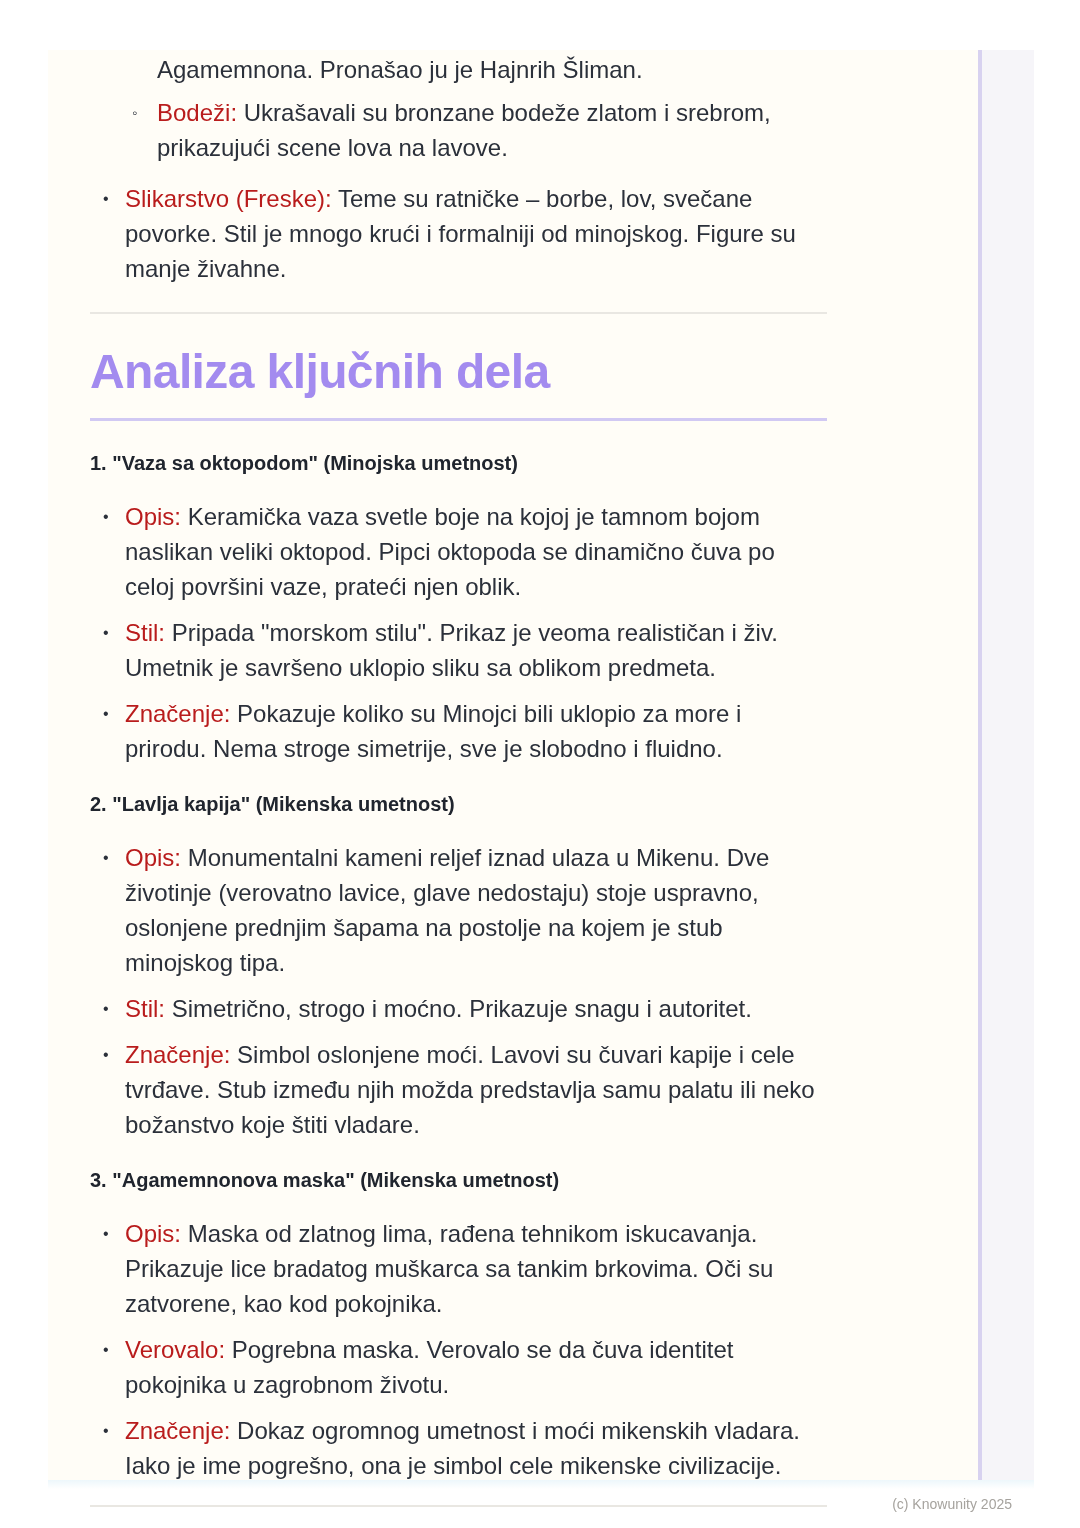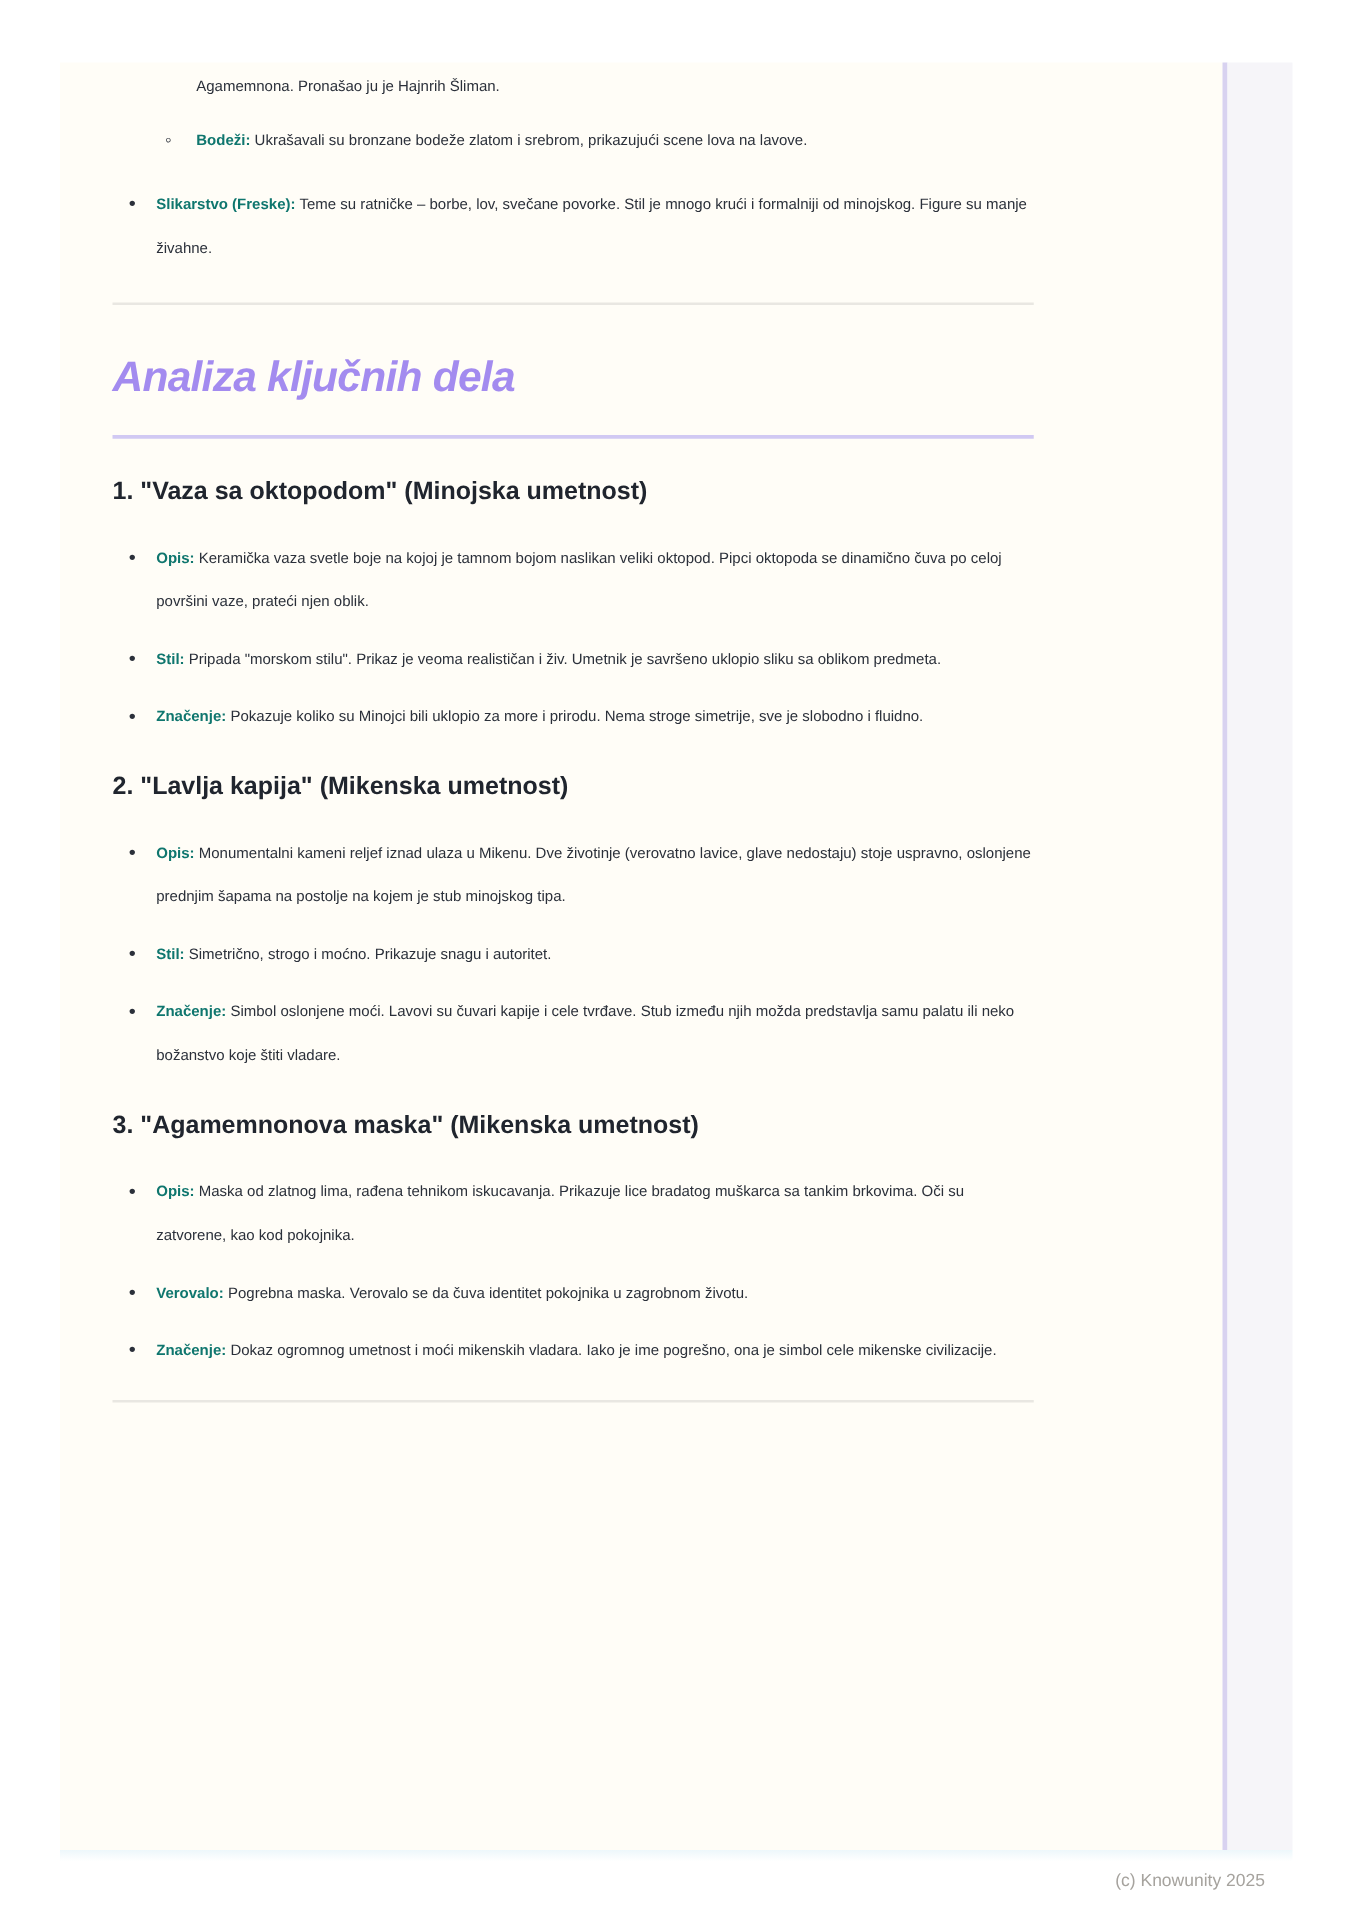--- a/index.html
+++ b/index.html
@@ -29,48 +29,47 @@
   .blue-strip {
     position:absolute; left:48px; top:1480px;
     width:986px; height:9px;
     background:linear-gradient(#edf7fb, #ffffff);
   }
   .content {
     padding:2px 0 0 42px;
     width:779px;
   }
   .content p, .cont-line {
-    font-size:12px;
+    font-size:24px;
     line-height:35px;
     color:#2b303a;
   }
-  strong { font-weight:700; color:#0f766e; }
+  strong { font-weight:400; color:#b91c1c; }
   .cont-line { padding-left:67px; }
   .li { position:relative; padding-left:35px; max-width:772px; }
   .li .marker {
     position:absolute; left:13px; top:0;
     line-height:35px; color:#2b303a;
   }
   .li.l2 { padding-left:67px; }
   .li.l2 .marker { left:42px; font-size:15px; }
   .m-sub { margin-top:8px; }
   .m-main { margin-top:16px; }
   .divider {
     width:737px; height:2px;
     background:#e9e7e2; border:none;
   }
   .divider.top { margin-top:26px; }
   .divider.bottom { margin-top:22px; }
   h1 {
     margin-top:34px;
-    font-size:34px; line-height:48px;
+    font-size:48px; line-height:48px;
     letter-spacing:-0.6px;
     font-weight:700;
     color:#a38bef;
-    font-style:italic;
   }
   .h1-rule {
     margin-top:22px;
     width:737px; height:3px;
     background:#d1c9f3;
   }
   h2 {
     font-size:20px; line-height:28px;
     font-weight:700; color:#20252e;
   }

